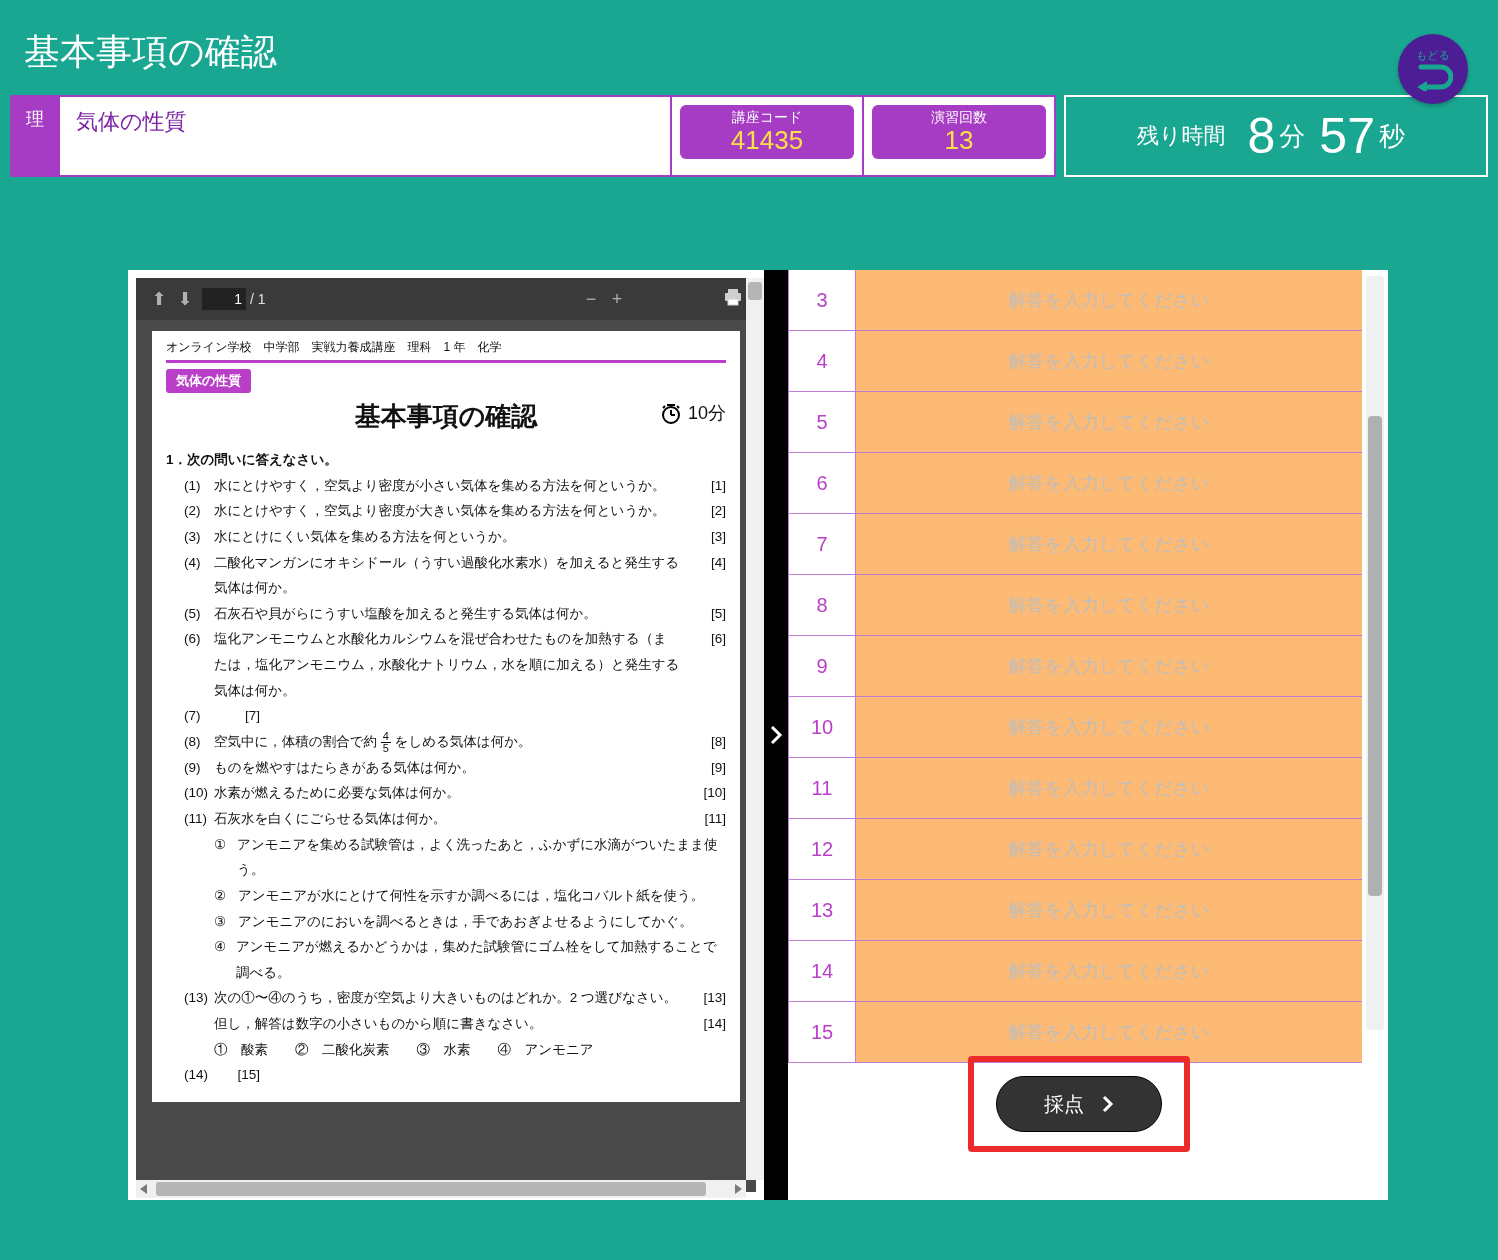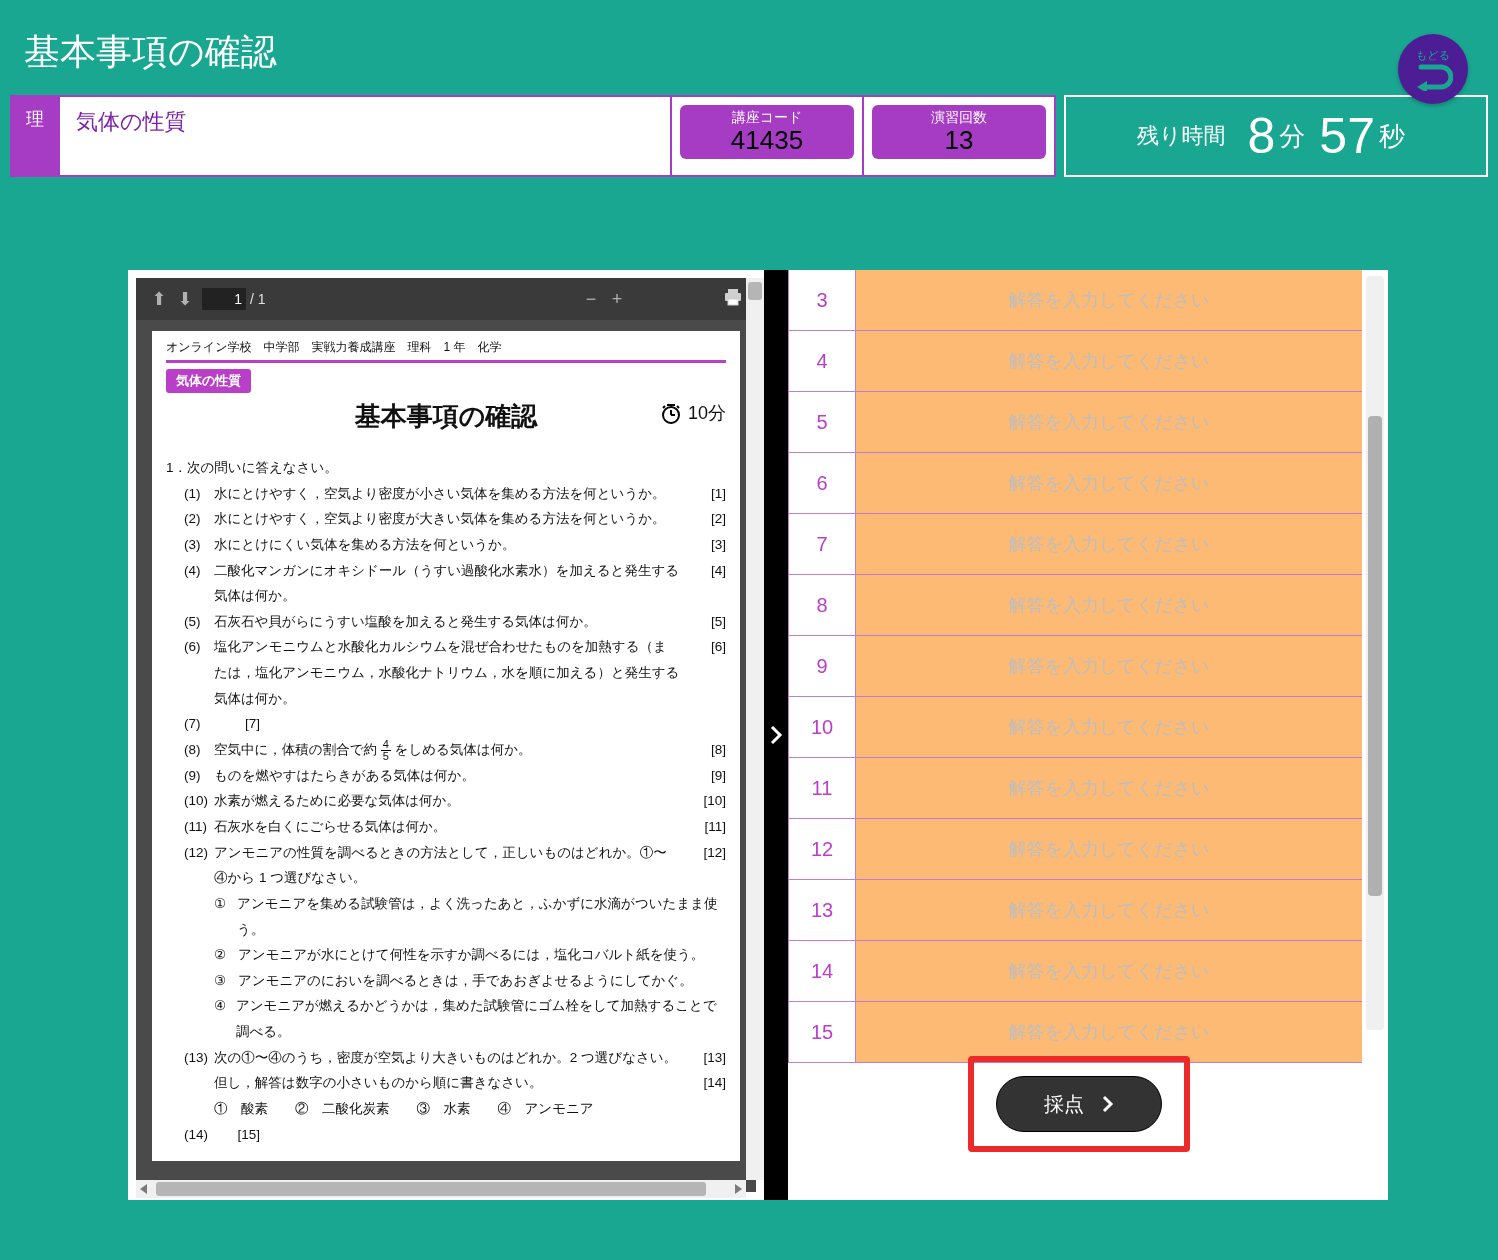--- a/index.html
+++ b/index.html
@@ -84,21 +84,21 @@
     background: #a63cc3;
     border-radius: 6px;
     text-align: center;
     padding: 4px 0 6px 0;
   }
   .code-block .cb-label {
     color: #ffffff;
     font-size: 14px;
   }
   .code-block .cb-value {
-    color: #000000;
+    color: #fde047;
     font-size: 26px;
     line-height: 1;
   }
   .timer-box {
     width: 420px;
     margin-left: 8px;
     border: 2px solid #ffffff;
     background: #1aa792;
     color: #ffffff;
     display: flex;
@@ -229,21 +229,21 @@
     font-size: 18px;
     font-weight: normal;
     display: flex;
     align-items: center;
     gap: 6px;
   }
   .pdf-body {
     font-size: 13.5px;
     line-height: 1.9;
   }
-  .pdf-body .q-lead { font-weight: normal; margin-top: 21px; }
+  .pdf-body .q-lead { font-weight: bold; margin-top: 13px; }
   .pdf-body .q-row {
     display: flex;
     margin-left: 18px;
   }
   .pdf-body .q-num {
     width: 30px;
     flex-shrink: 0;
   }
   .pdf-body .q-text { flex: 1; }
   .pdf-body .q-ref {
@@ -521,25 +521,20 @@
               <div class="q-row">
                 <div class="q-num">(10)</div>
                 <div class="q-text">水素が燃えるために必要な気体は何か。</div>
                 <div class="q-ref">[10]</div>
               </div>
               <div class="q-row">
                 <div class="q-num">(11)</div>
                 <div class="q-text">石灰水を白くにごらせる気体は何か。</div>
                 <div class="q-ref">[11]</div>
               </div>
-              <div class="q-row">
-                <div class="q-num">(12)</div>
-                <div class="q-text">アンモニアの性質を調べるときの方法として，正しいものはどれか。①〜④から 1 つ選びなさい。</div>
-                <div class="q-ref">[12]</div>
-              </div>
               <div class="opt-row">
                 <div class="opt-num">①</div>
                 <div>アンモニアを集める試験管は，よく洗ったあと，ふかずに水滴がついたまま使う。</div>
               </div>
               <div class="opt-row">
                 <div class="opt-num">②</div>
                 <div>アンモニアが水にとけて何性を示すか調べるには，塩化コバルト紙を使う。</div>
               </div>
               <div class="opt-row">
                 <div class="opt-num">③</div>

